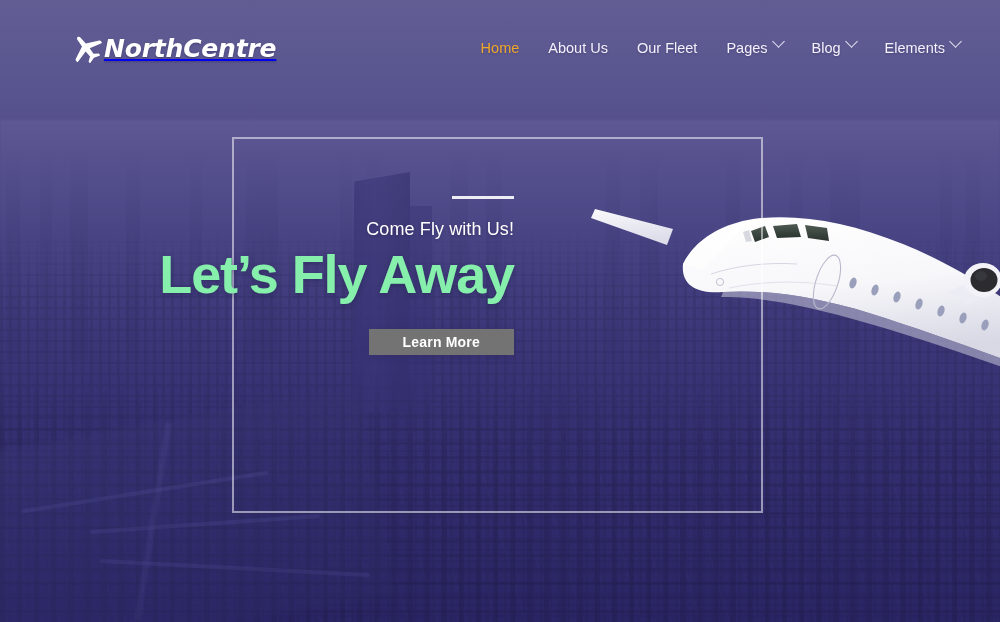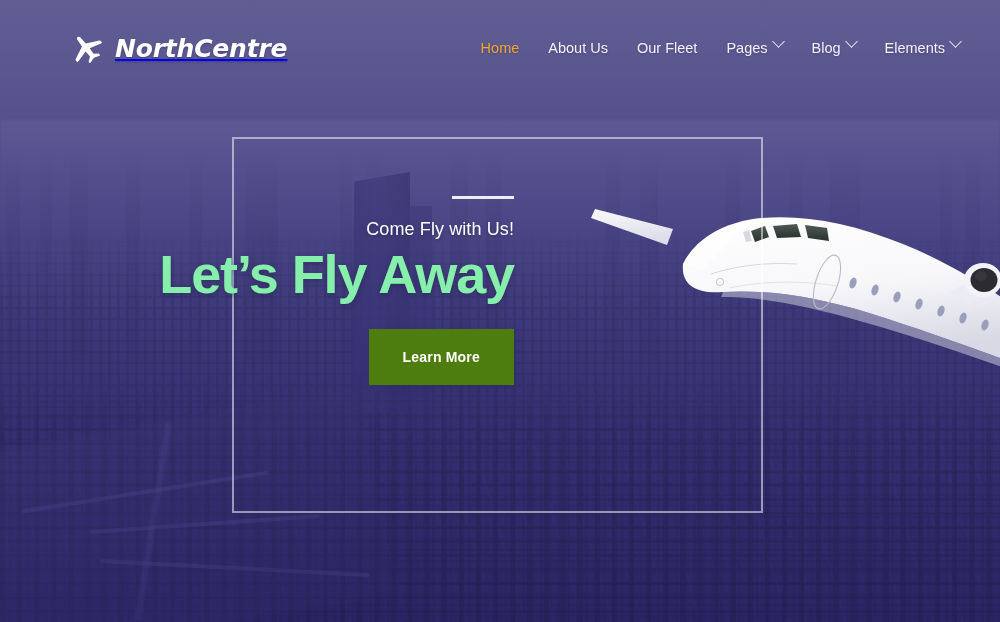--- a/index.html
+++ b/index.html
@@ -142,21 +142,21 @@
   }
   .plane-wrap svg { display:block; width:100%; height:100%; overflow:visible; }
 
   
   .site-header {
     position:absolute; top:0; left:0; right:0; height:96px;
     display:flex; align-items:center;
     padding:0 40px 0 70px;
     z-index:30;
   }
-  .brand { display:flex; align-items:center; gap:11px; }
+  .brand { display:flex; align-items:center; }
   .brand-icon { width:34px; height:32px; display:block; }
   .brand-name {
     color:#ffffff;
     font-size:25px;
     font-weight:bold;
     font-style:italic;
     letter-spacing:-0.2px;
     font-family:"DejaVu Sans", sans-serif;
     text-shadow:0 1px 2px rgba(30,24,70,.35);
   }
@@ -216,26 +216,26 @@
     color:#86efac;
     font-size:54px;
     line-height:1.06;
     font-weight:bold;
     letter-spacing:-1.1px;
     text-shadow:0 2px 5px rgba(32,26,72,.38);
   }
   .hero-cta-row { margin-top:26px; }
   .btn-cta {
     display:inline-block;
-    background:#4d7c0f;
+    background:#737373;
     color:#ffffff;
     font-size:14px;
     font-weight:bold;
     letter-spacing:.2px;
-    padding:20px 34px;
+    padding:5px 34px;
     border:none;
     cursor:pointer;
     font-family:"Liberation Sans", sans-serif;
     box-shadow:0 2px 7px rgba(40,30,80,.22);
   }
 </style>
 </head>
 <body>
 
 <div class="hero">

